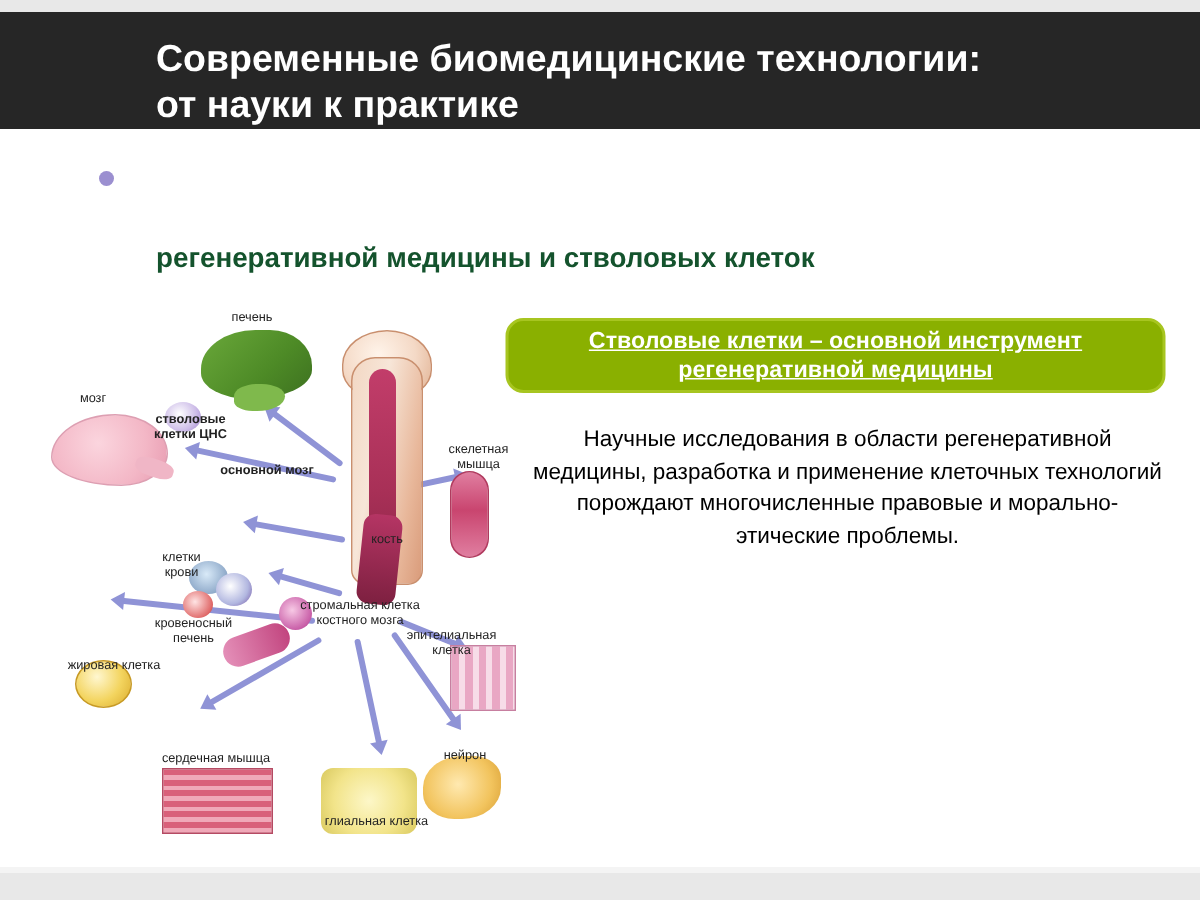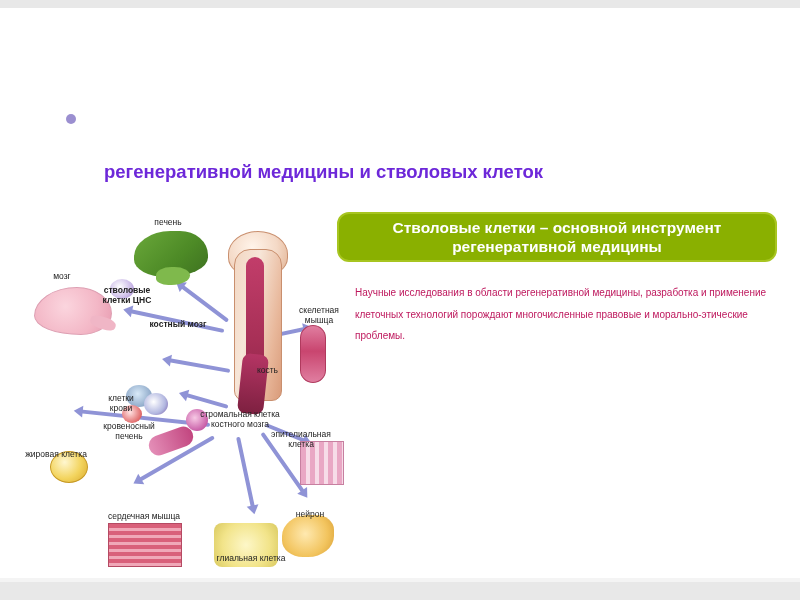--- a/index.html
+++ b/index.html
@@ -78,21 +78,21 @@
   .bullet-text {
     position: absolute;
     left: 38px;
     top: 0px;
     width: 640px;
     font-size: 18.5px;
     line-height: 27px;
     color: #333333;
   }
   .accent-line {
-    color: #6d28d9;
+    color: #14532d;
     font-weight: bold;
   }
   
   .callout {
     position: absolute;
     left: 337px;
     top: 212px;
     width: 440px;
     height: 50px;
     background: #8ab000;
@@ -103,42 +103,43 @@
     align-items: center;
     justify-content: center;
     text-align: center;
   }
   .callout-text {
     color: #ffffff;
     font-size: 15.5px;
     font-weight: bold;
     line-height: 19px;
     padding: 0 10px;
+    text-decoration: underline;
   }
   
   .body-text {
     position: absolute;
     left: 355px;
     top: 282px;
     width: 420px;
-    font-size: 10px;
+    font-size: 15px;
     line-height: 21.5px;
-    color: #be185d;
+    color: #000000;
+    text-align: center;
   }
   .body-text p {
     margin: 0 0 16px 0;
   }
   
   .figure {
     position: absolute;
     left: 14px;
     top: 198px;
     width: 340px;
     height: 380px;
-    margin-top: 11px;
   }
   .fig-label {
     position: absolute;
     font-size: 8.5px;
     color: #222222;
     line-height: 10px;
     text-align: center;
     white-space: pre-line;
   }
   .fig-label.bold { font-weight: bold; }
@@ -330,20 +331,24 @@
     border-bottom: 6px solid transparent;
   }
 </style>
 </head>
 <body>
 
 <div class="slide">
 
   <div class="band-top"></div>
 
+  <div class="title-bar">
+    <div class="title-text" style="white-space: pre-line;">Современные биомедицинские технологии:
+от науки к практике</div>
+  </div>
 
   <div class="bullet-wrap">
     <div class="bullet-dot"></div>
     <div class="bullet-text">
       <br>
       <br>
       <span class="accent-line">регенеративной медицины и стволовых клеток</span>
     </div>
   </div>
 
@@ -386,29 +391,29 @@
     <div class="stromal"></div>
     <div class="epith"></div>
     <div class="heart-muscle"></div>
     <div class="glia"></div>
     <div class="neuron"></div>
 
     <div class="fig-label" style="left:126px; top:8px;  width:56px;">печень</div>
     <div class="fig-label" style="left:26px;  top:62px; width:44px;">мозг</div>
     <div class="fig-label bold" style="left:84px; top:76px; width:58px;">стволовые
 клетки ЦНС</div>
-    <div class="fig-label bold" style="left:126px; top:110px; width:76px;">костный мозг</div>
-    <div class="fig-label" style="left:224px; top:156px; width:40px;text-align:right;">кость</div>
+    <div class="fig-label bold" style="left:126px; top:110px; width:76px;">основной мозг</div>
+    <div class="fig-label" style="left:224px; top:156px; width:40px;">кость</div>
     <div class="fig-label" style="left:276px; top:96px; width:58px;">скелетная
 мышца</div>
-    <div class="fig-label" style="left:84px;  top:184px; width:46px;text-align:center;">клетки
+    <div class="fig-label" style="left:84px;  top:168px; width:46px;text-align:center;">клетки
 крови</div>
     <div class="fig-label" style="left:82px;  top:212px; width:66px;">кровеносный
 печень</div>
-    <div class="fig-label" style="left:4px;  top:240px; width:76px;">жировая клетка</div>
+    <div class="fig-label" style="left:24px;  top:240px; width:76px;">жировая клетка</div>
     <div class="fig-label" style="left:180px; top:200px; width:92px;">стромальная клетка
 костного мозга</div>
     <div class="fig-label" style="left:256px; top:220px; width:62px;">эпителиальная
 клетка</div>
     <div class="fig-label" style="left:86px;  top:302px; width:88px;">сердечная мышца</div>
     <div class="fig-label" style="left:272px; top:300px; width:48px;">нейрон</div>
     <div class="fig-label" style="left:190px; top:344px; width:94px;">глиальная клетка</div>
 
   </div>
 

